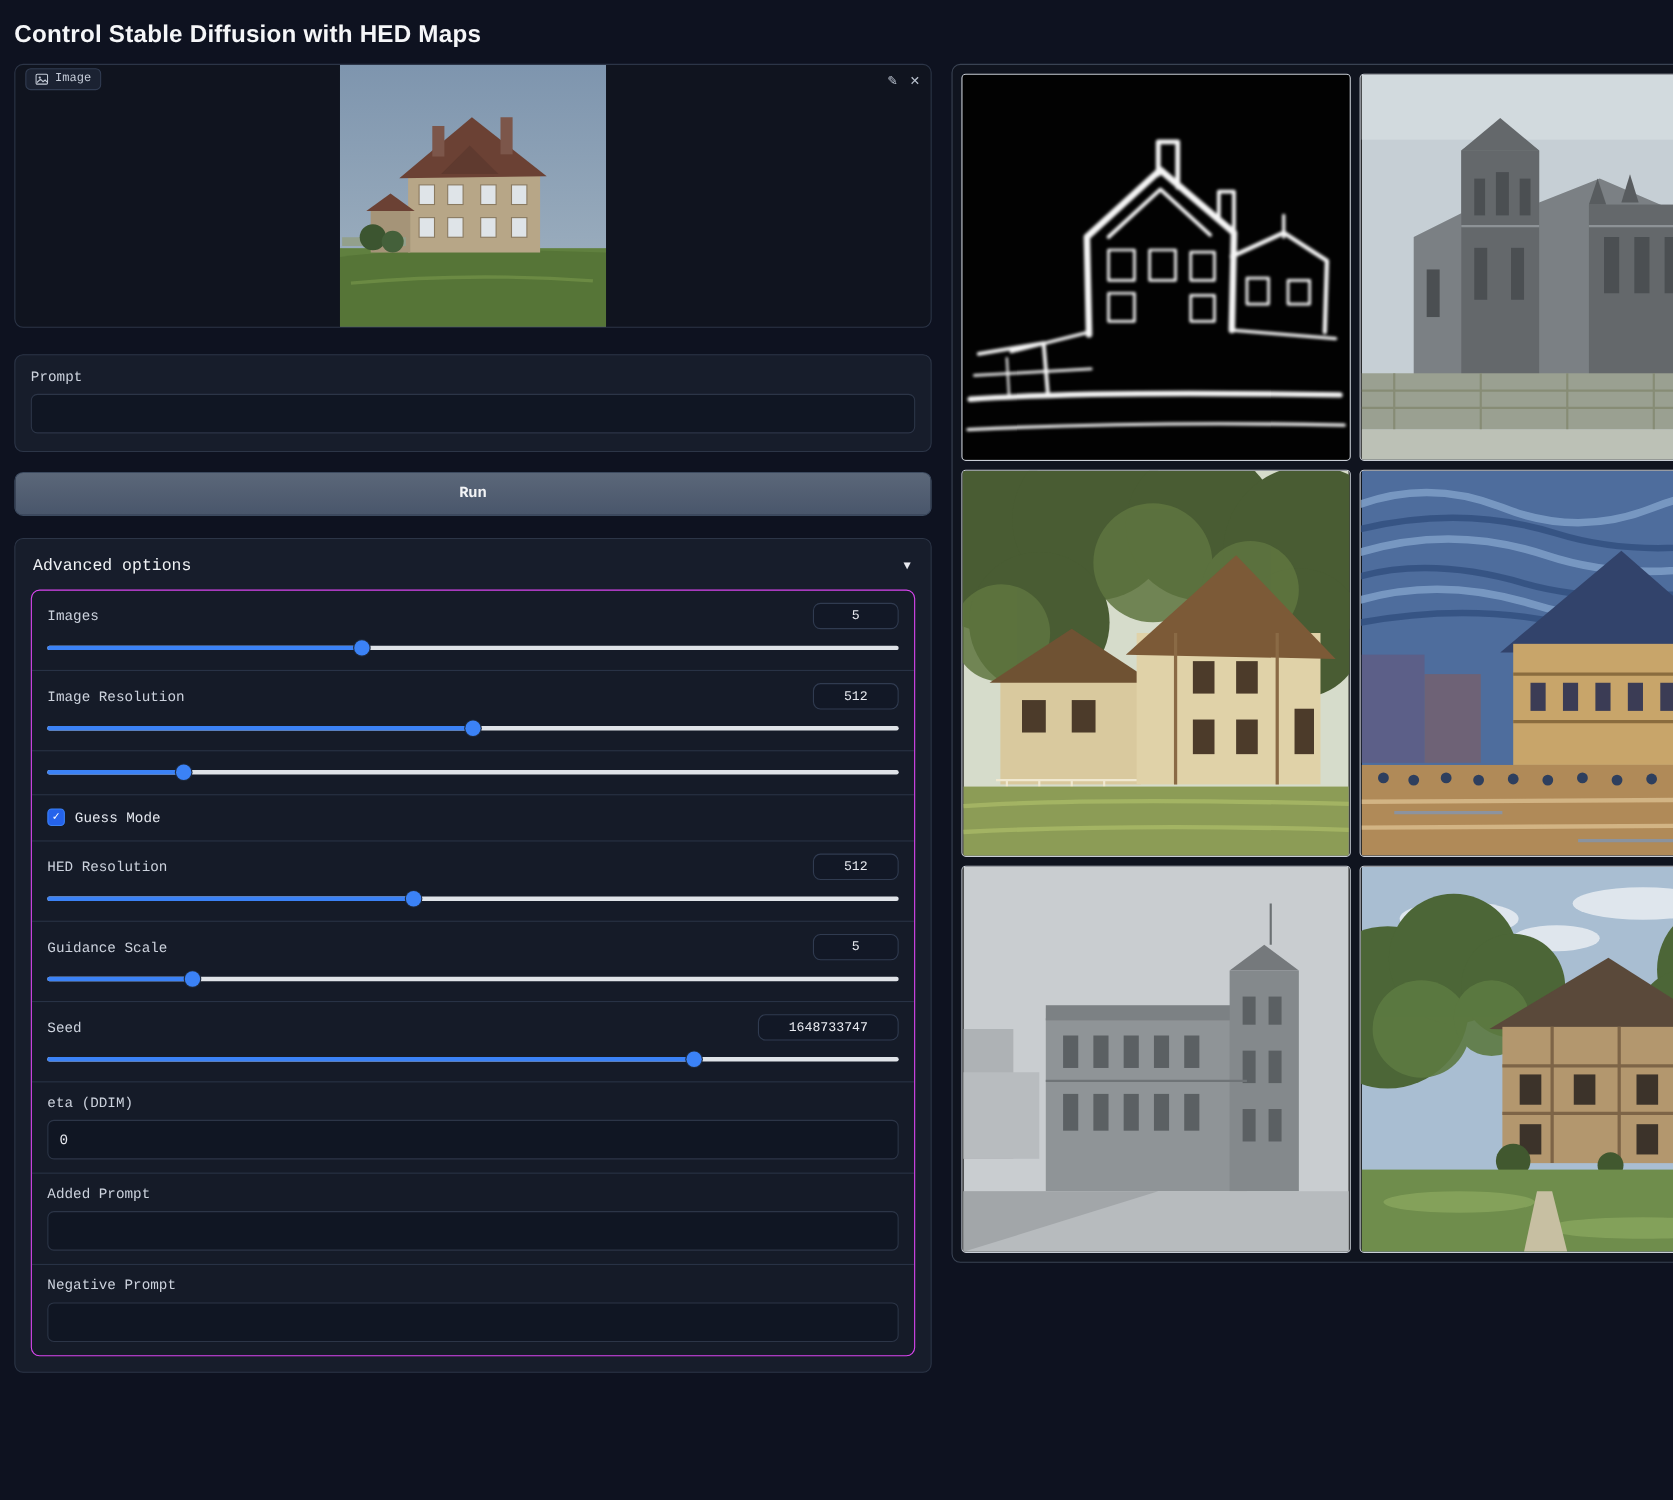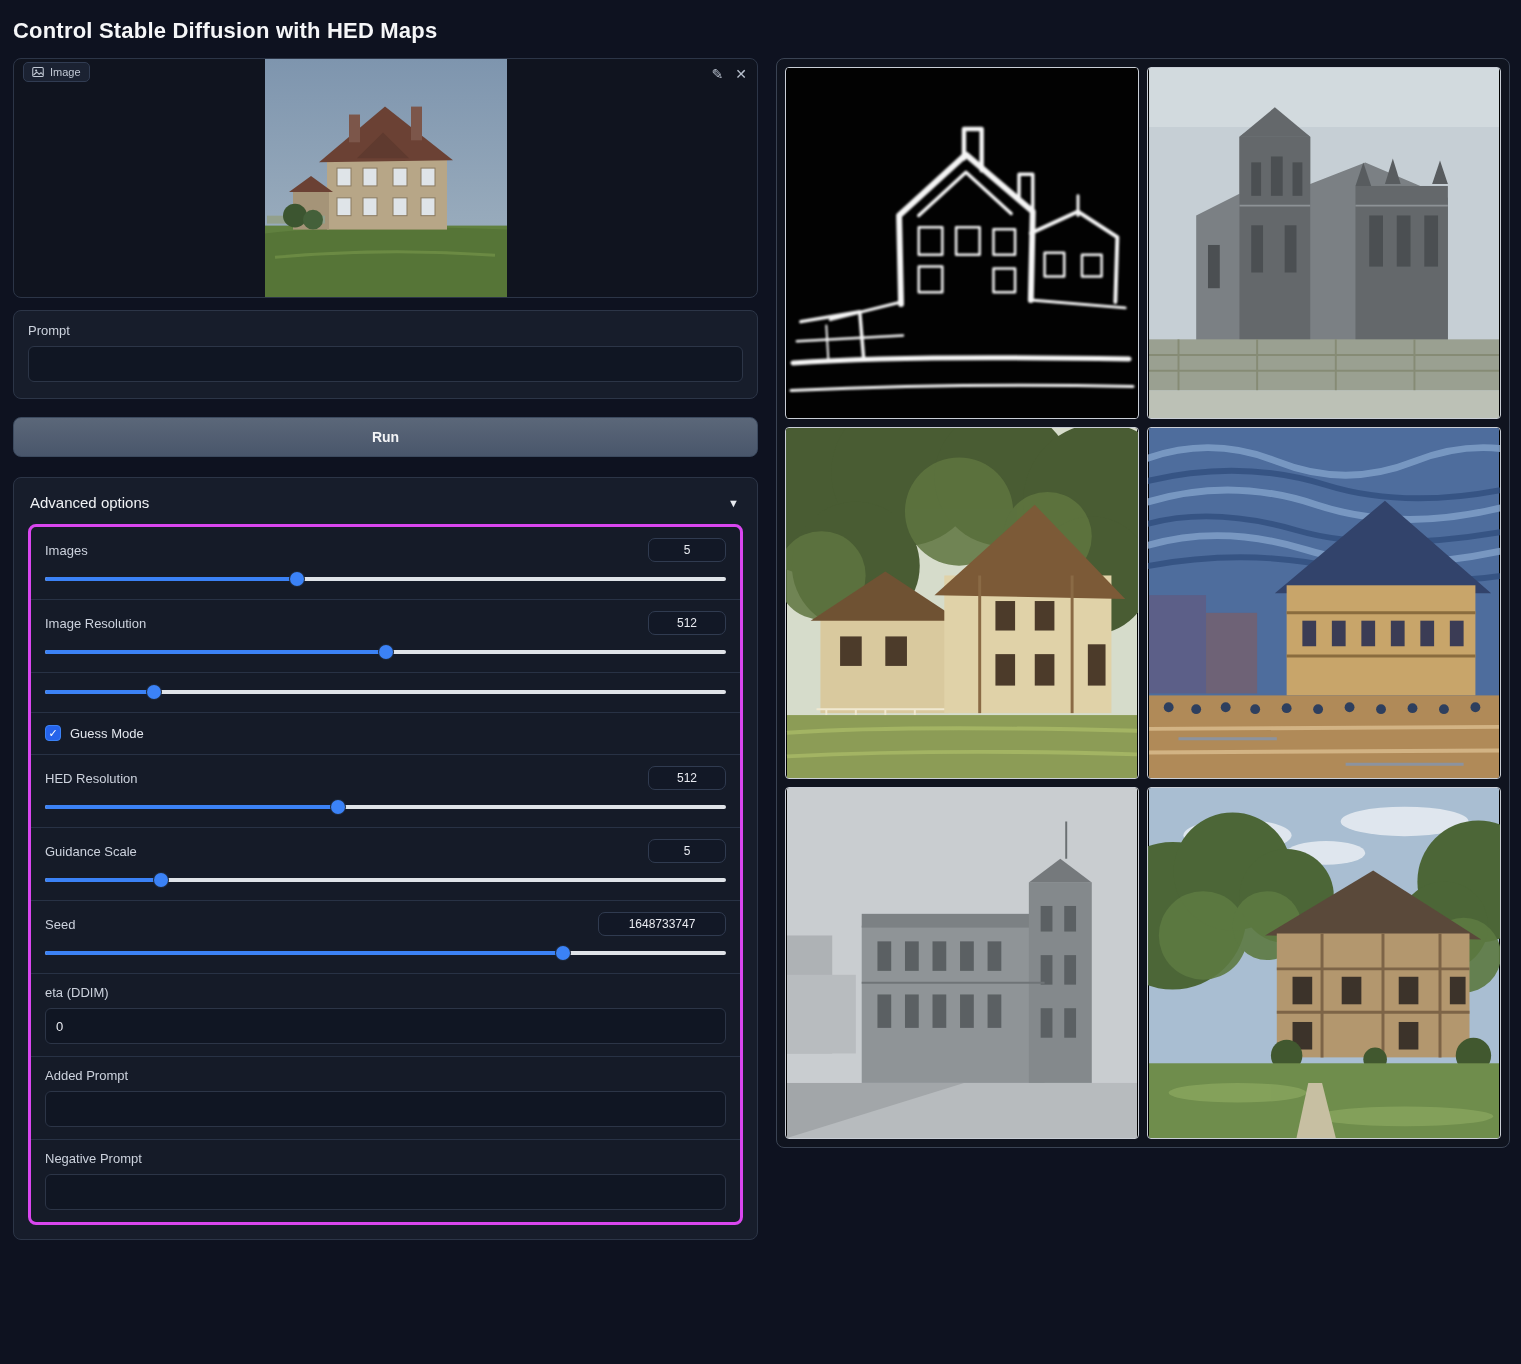--- a/index.html
+++ b/index.html
@@ -1,51 +1,51 @@
 <!DOCTYPE html>
 <html><head>
 <meta charset="utf-8">
 <style>
   * { margin:0; padding:0; box-sizing:border-box; }
   html,body { background:#0e1220; }
   body { color:#e8eaf0; font-family:"Liberation Sans", sans-serif; }
   .app { width:1521px; min-height:1364px; padding:10px 13px 18px; }
   .title { font-size:22px; font-weight:700; letter-spacing:.2px; padding:8px 0 14px; color:#f5f6f8; }
   .main { display:flex; gap:18px; align-items:flex-start; }
-  .left-col { width:745px; flex:none; }
+  .left-col { width:834px; flex:none;font-family:Liberation Mono, monospace; }
   .block { background:#171d2b; border:1px solid #2c3547; border-radius:8px; }
 
   
   .image-block { position:relative; height:240px; overflow:hidden; background:#10141f; }
   .image-stage { height:100%; display:flex; justify-content:center; cursor:pointer; }
   .image-stage svg { height:100%; width:242px; display:block; }
   .badge { position:absolute; top:3px; left:9px; display:inline-flex; align-items:center; gap:6px;
            background:#1b2232; border:1px solid #313c52; border-radius:5px; padding:3px 8px;
            font-size:11px; color:#c3cad6; z-index:2; }
   .badge svg { width:12px; height:12px; }
   .image-actions { position:absolute; top:8px; right:10px; display:flex; gap:12px; z-index:2; }
   .icon-btn { background:none; border:none; color:#b9c1ce; font-size:14px; cursor:pointer; line-height:1; font-family:inherit; }
 
   
-  .prompt-block { margin-top:12px; padding:12px 14px 16px; }
+  .prompt-block { margin-top:24px; padding:12px 14px 16px; }
   .field-label { display:block; font-size:13px; color:#ccd2dd; margin-bottom:8px; }
   .textbox { width:100%; height:36px; background:#101623; border:1px solid #2c3547; border-radius:6px;
              color:#e8eaf0; font-size:13px; padding:0 10px; font-family:inherit; outline:none; }
 
   
   .run-btn { display:block; width:100%; margin-top:18px; height:40px; border:1px solid #3c4a5f; border-radius:8px;
              background:linear-gradient(180deg,#5b6779 0%,#49566b 100%); color:#f3f4f6; font-size:14px;
              font-weight:700; cursor:pointer; font-family:inherit; }
 
   
   .advanced { margin-top:20px; padding:14px; }
   .acc-header { display:flex; justify-content:space-between; align-items:center; font-size:15px;
                 color:#f0f2f5; padding:2px 4px 13px 2px; cursor:pointer;gap:24px; }
   .acc-arrow { font-size:11px; color:#e8eaf0; }
-  .form { border:3px solid #d946ef; border-radius:8px; background:#151b28; overflow:hidden; }
+  .form { border:1px solid #d946ef; border-radius:8px; background:#151b28; overflow:hidden; }
   .row { padding:11px 14px 12px; }
   .row + .row { border-top:1px solid #283245; }
   .row-head { display:flex; justify-content:space-between; align-items:center; margin-bottom:9px; }
   .lbl { font-size:13px; color:#ccd2dd; }
   .numbox { width:78px; height:24px; background:#121826; border:1px solid #303b50; border-radius:7px;
             color:#e8eaf0; font-size:12px; text-align:center; font-family:inherit; outline:none; }
   .numbox.wide { width:128px; }
   .slider { position:relative; height:16px; cursor:pointer; }
   .slider .track { position:absolute; top:6px; left:0; right:0; height:4px; border-radius:2px; background:#dfe3e8; }
   .slider .fill  { position:absolute; top:6px; left:0; height:4px; border-radius:2px; background:#3b82f6; width:var(--pct,0%); }

